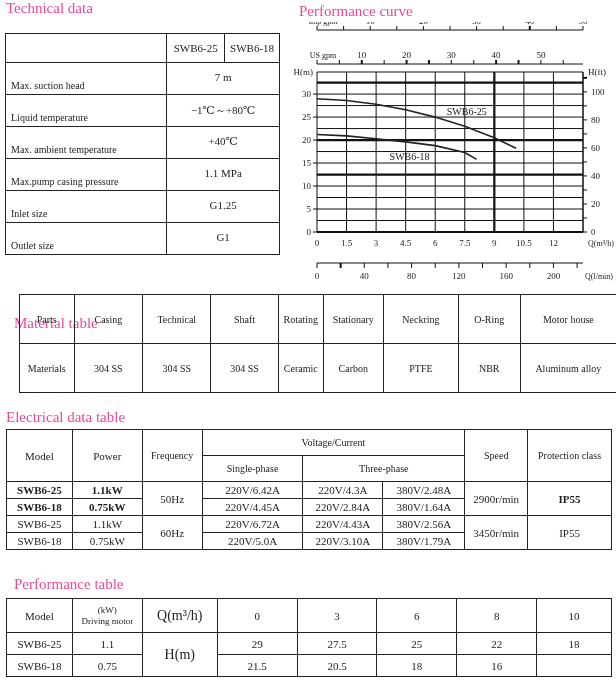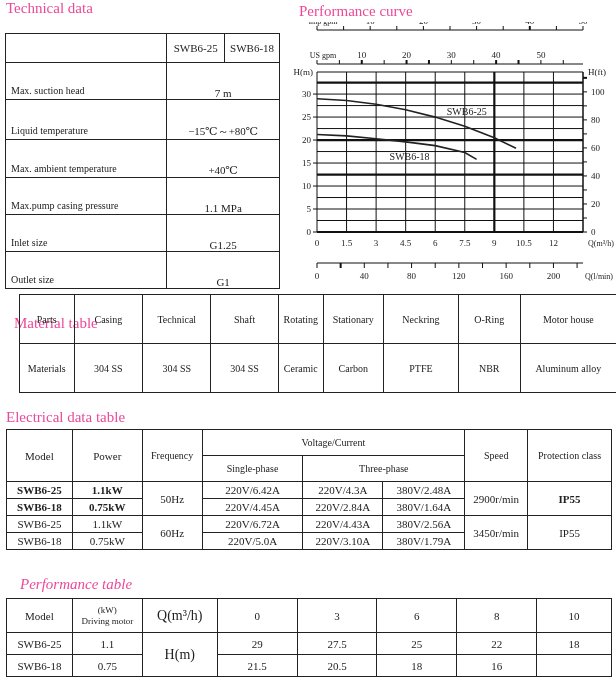--- a/index.html
+++ b/index.html
@@ -4,21 +4,21 @@
 <style>
   html, body { margin:0; padding:0; background:#ffffff; }
   body { width:616px; height:682px; position:relative; overflow:hidden;
          font-family:"Liberation Serif", "DejaVu Serif", serif; color:#222; }
   .sec-title { position:absolute; color:#ec4899; font-size:15px; line-height:18px; white-space:nowrap; }
   table { border-collapse:collapse; position:absolute; }
   td { border:1px solid #222; font-size:11px; text-align:center; vertical-align:middle; padding:0; color:#222; }
   
   #tech { left:5px; top:33px; width:275px; }
   #tech td.lbl { text-align:left; vertical-align:bottom; padding:0 0 3px 5px; font-size:10px; }
-  #tech td.val { vertical-align:top; padding-top:24px; }
+  #tech td.val { vertical-align:top; padding-top:8px; }
   #tech tr { height:32px; }
   #tech tr.head { height:29px; }
   #tech tr.head td { vertical-align:middle; padding:0; font-size:11px; }
   
   #mat { left:19px; top:294px; width:598px; }
   #mat tr { height:49px; }
   #mat td { font-size:10px; }
   
   #elec { left:6px; top:429px; width:606px; }
   #elec td { font-size:11px; height:16px; }
@@ -33,41 +33,41 @@
   #chart { position:absolute; left:286px; top:22px; }
   #chart text { font-family:"Liberation Serif", "DejaVu Serif", serif; fill:#222; }
 </style>
 </head>
 <body>
 
 <div class="sec-title" style="left:6px;top:-1px;">Technical data</div>
 <div class="sec-title" style="left:299px;top:2px;">Performance curve</div>
 <div class="sec-title" style="left:14px;top:273px;margin-top:41px;">Material table</div>
 <div class="sec-title" style="left:6px;top:408px;">Electrical data table</div>
-<div class="sec-title" style="left:20px;top:575px;font-style:italic;">Performance table</div>
+<div class="sec-title" style="left:14px;top:575px;">Performance table</div>
 
 <table id="tech">
   <colgroup>
       <col style="width:162px">
       <col style="width:58px">
       <col style="width:55px">
     </colgroup>
   <tbody>
       <tr class="head">
     <td></td>
     <td>SWB6-25</td>
     <td>SWB6-18</td>
   </tr>
   <tr>
         <td class="lbl">Max. suction head</td>
         <td class="val" colspan="2">7 m</td>
       </tr>
   <tr>
         <td class="lbl">Liquid temperature</td>
-        <td class="val" colspan="2">−15℃～+80℃</td>
+        <td class="val" colspan="2">−1℃～+80℃</td>
       </tr>
   <tr>
         <td class="lbl">Max. ambient temperature</td>
         <td class="val" colspan="2">+40℃</td>
       </tr>
   <tr>
         <td class="lbl">Max.pump casing pressure</td>
         <td class="val" colspan="2">1.1 MPa</td>
       </tr>
   <tr>

